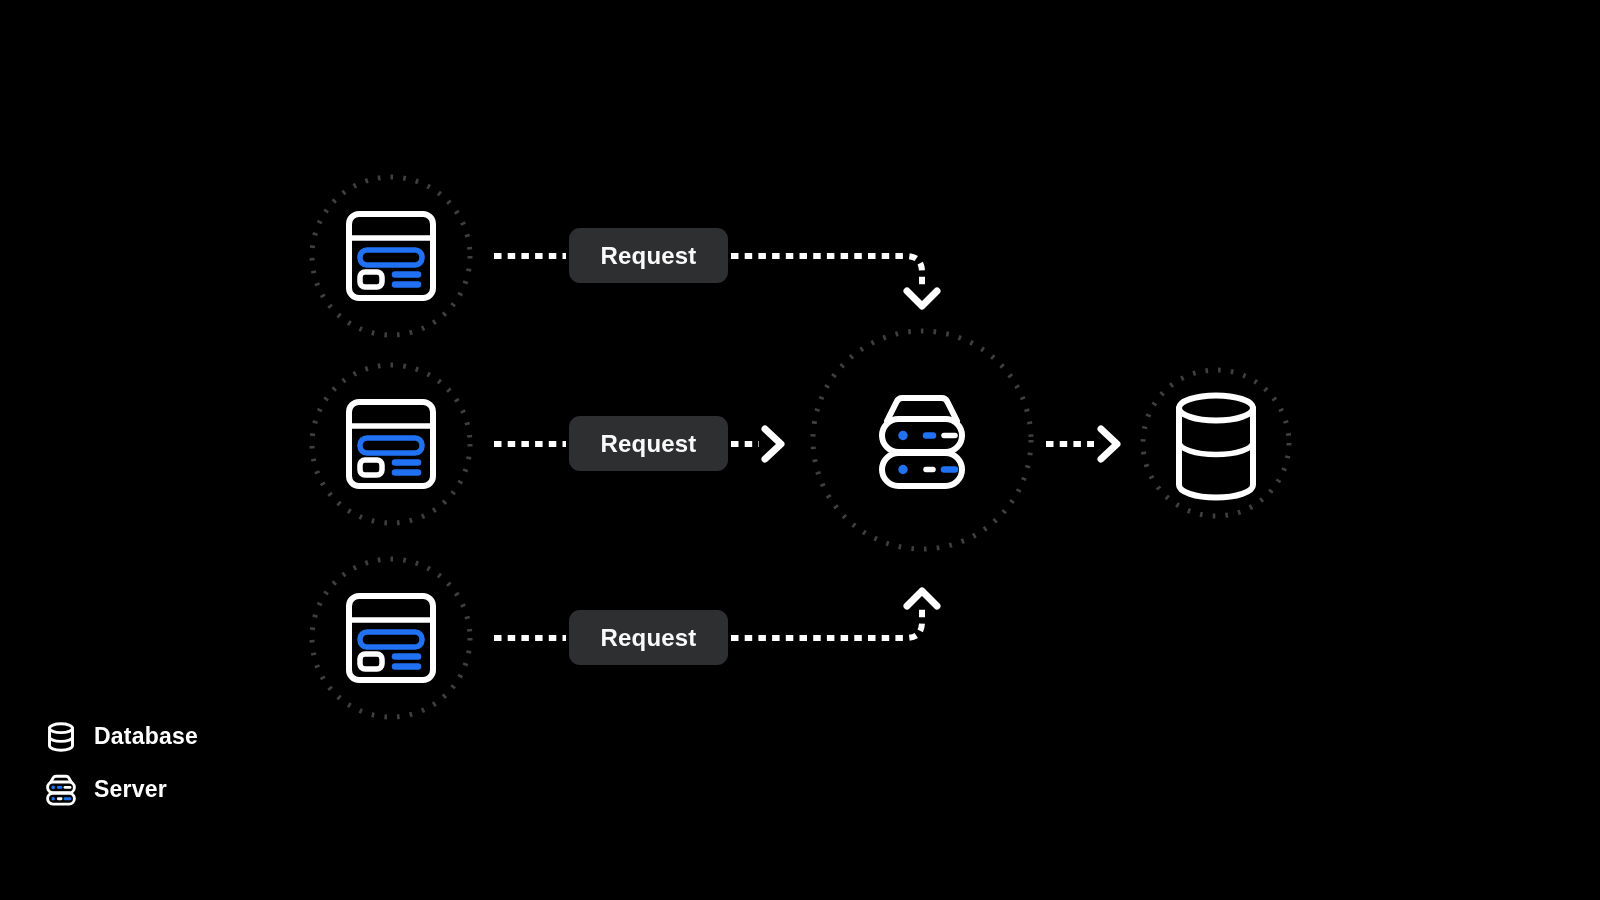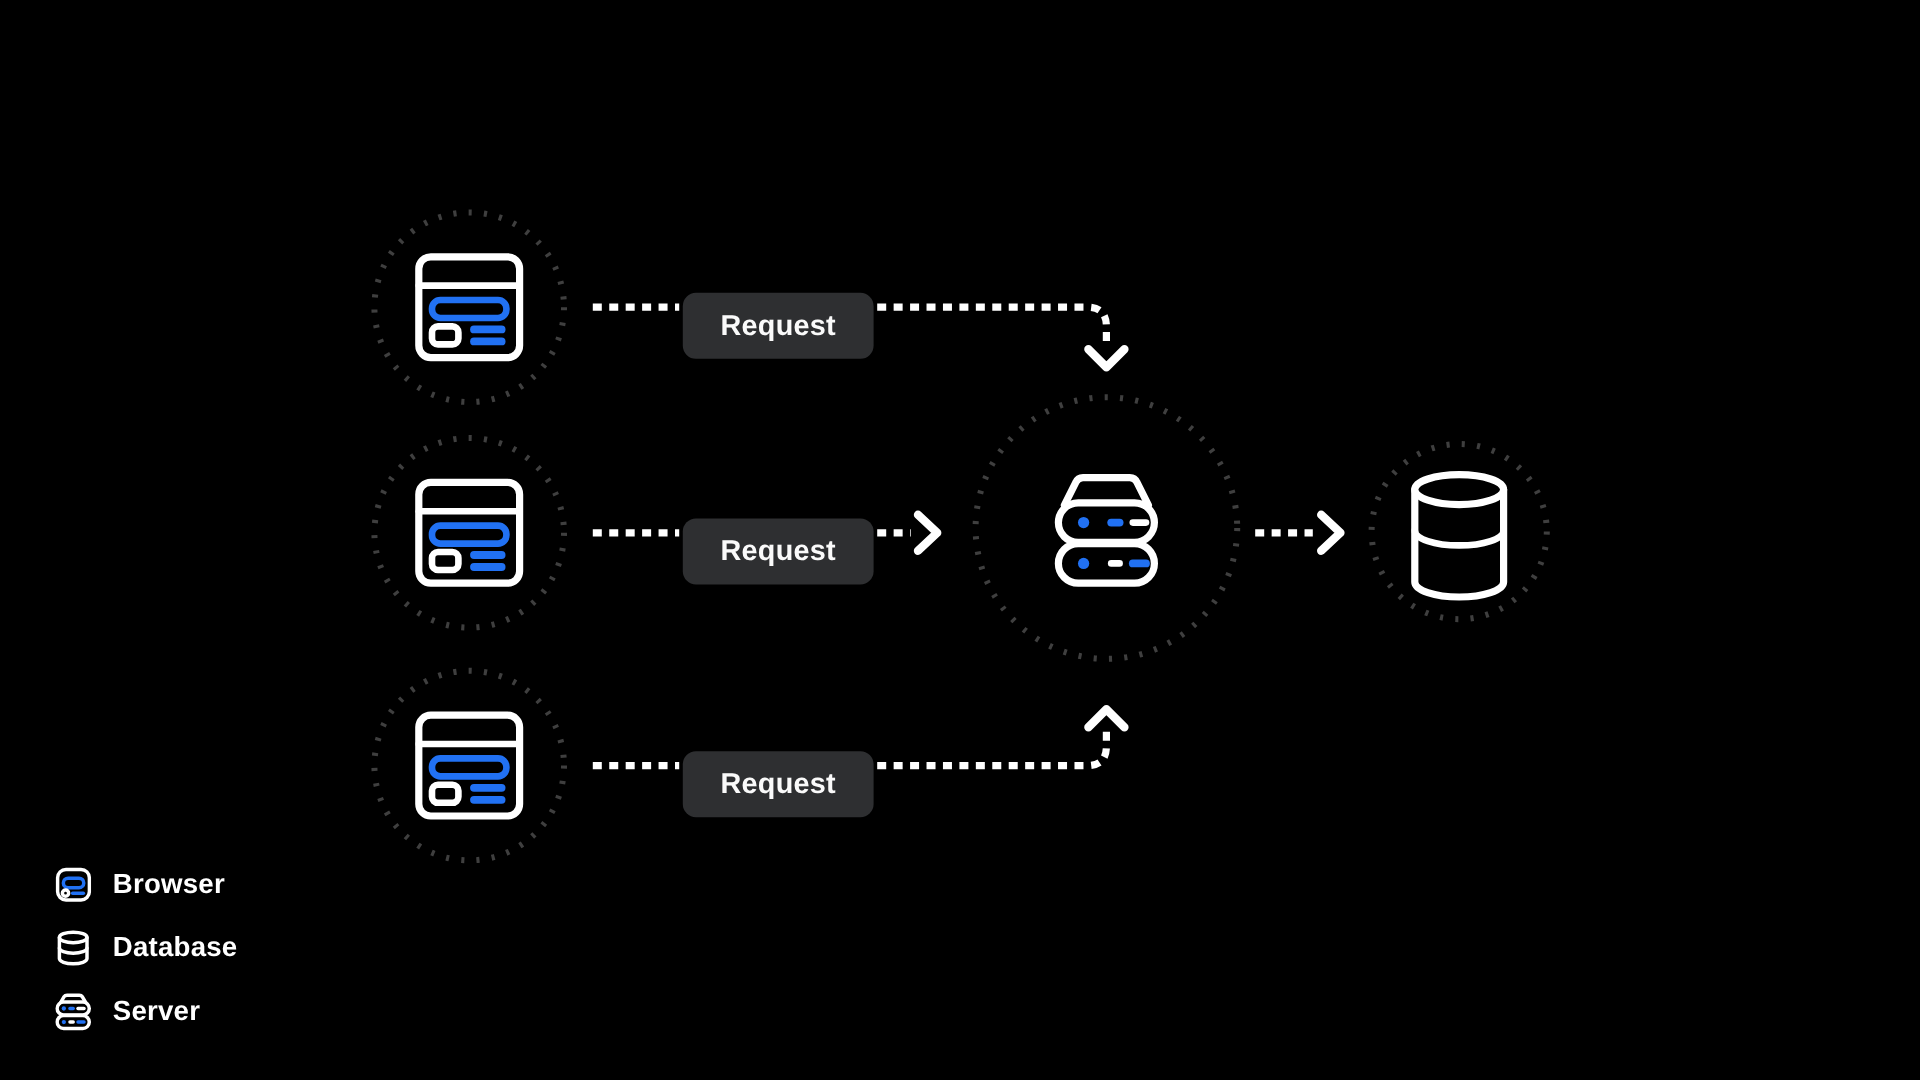--- a/index.html
+++ b/index.html
@@ -25,21 +25,21 @@
   .bt{fill:none;stroke:var(--accent);stroke-width:5.5;}
   .bl{fill:none;stroke:var(--accent);stroke-width:6.5;stroke-linecap:round;}
   .wl{fill:none;stroke:var(--stroke);stroke-width:5.5;stroke-linecap:round;}
   .bdot{fill:var(--accent);stroke:none;}
 
   
   .request-chip{
     position:absolute;width:159px;height:55px;border-radius:11px;
     background:var(--chip-bg);color:var(--chip-text);
     display:flex;align-items:center;justify-content:center;
-    font-size:24px;font-weight:700;letter-spacing:.2px;margin-top:16px;
+    font-size:24px;font-weight:700;letter-spacing:.2px;
   }
   #chip1{left:569px;top:228px;}
   #chip2{left:569px;top:416px;}
   #chip3{left:569px;top:610px;}
 
   
   .legend{position:absolute;left:46px;top:710px;display:flex;flex-direction:column;}
   .legend-row{height:53px;display:flex;align-items:center;gap:18px;}
   .legend-icon{width:30px;height:34px;flex:0 0 30px;}
   .legend-label{color:#ffffff;font-size:23px;font-weight:700;letter-spacing:.2px;line-height:1;}
@@ -117,29 +117,20 @@
   </div>
   <div class="request-chip" id="chip2">
     <span>Request</span>
   </div>
   <div class="request-chip" id="chip3">
     <span>Request</span>
   </div>
 
   <div class="legend">
 
-    <div class="legend-row">
-      <svg class="legend-icon" viewBox="0 0 30 34">
-        <rect class="lg-w" x="2" y="4.5" width="26.5" height="25.5" rx="7"></rect>
-        <rect class="lg-b" x="6.8" y="11.8" width="17" height="8" rx="4"></rect>
-        <circle class="lg-w" cx="8.6" cy="24.3" r="2.6"></circle>
-        <path class="lg-b" d="M 14.5 24.3 H 23.5" stroke-width="3.3"></path>
-      </svg>
-      <span class="legend-label">Browser</span>
-    </div>
 
     <div class="legend-row">
       <svg class="legend-icon" viewBox="0 0 30 34">
         <path class="lg-w" d="M 3.5 8.2 V 25.8 A 11.5 4.4 0 0 0 26.5 25.8 V 8.2"></path>
         <ellipse class="lg-w" cx="15" cy="8.2" rx="11.5" ry="4.4"></ellipse>
         <path class="lg-w" d="M 3.5 17 A 11.5 4.4 0 0 0 26.5 17"></path>
       </svg>
       <span class="legend-label">Database</span>
     </div>
 

